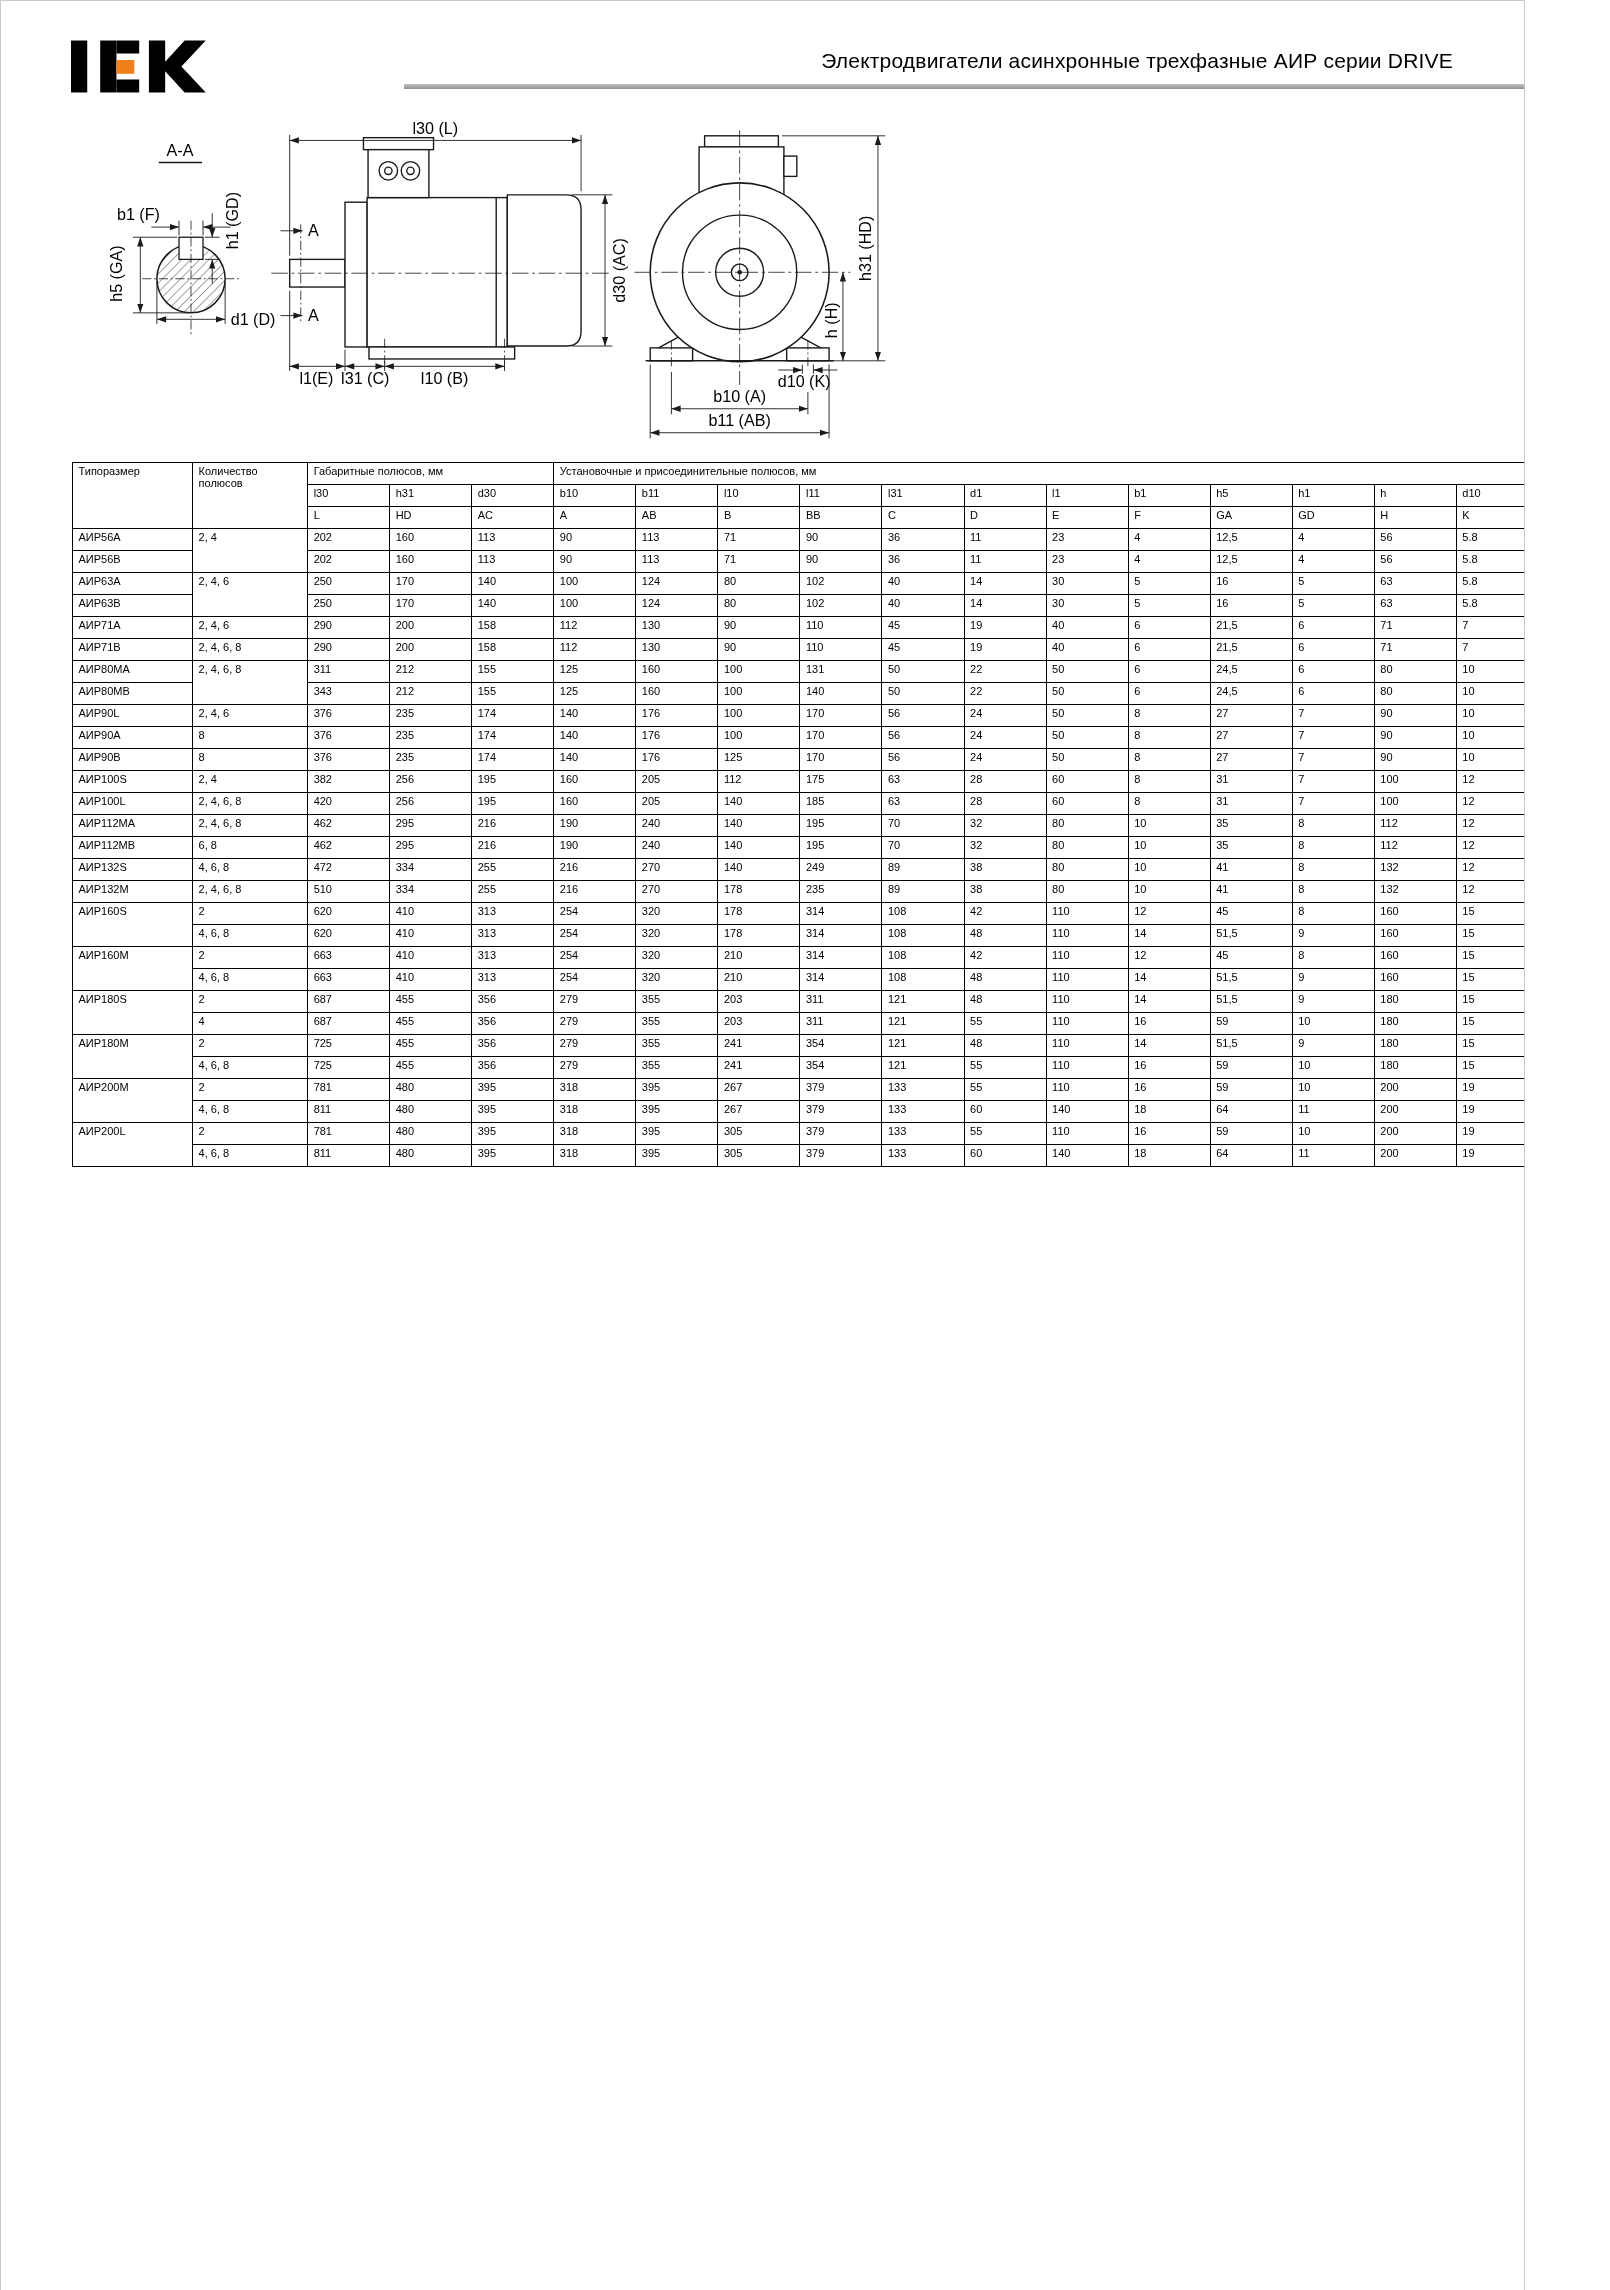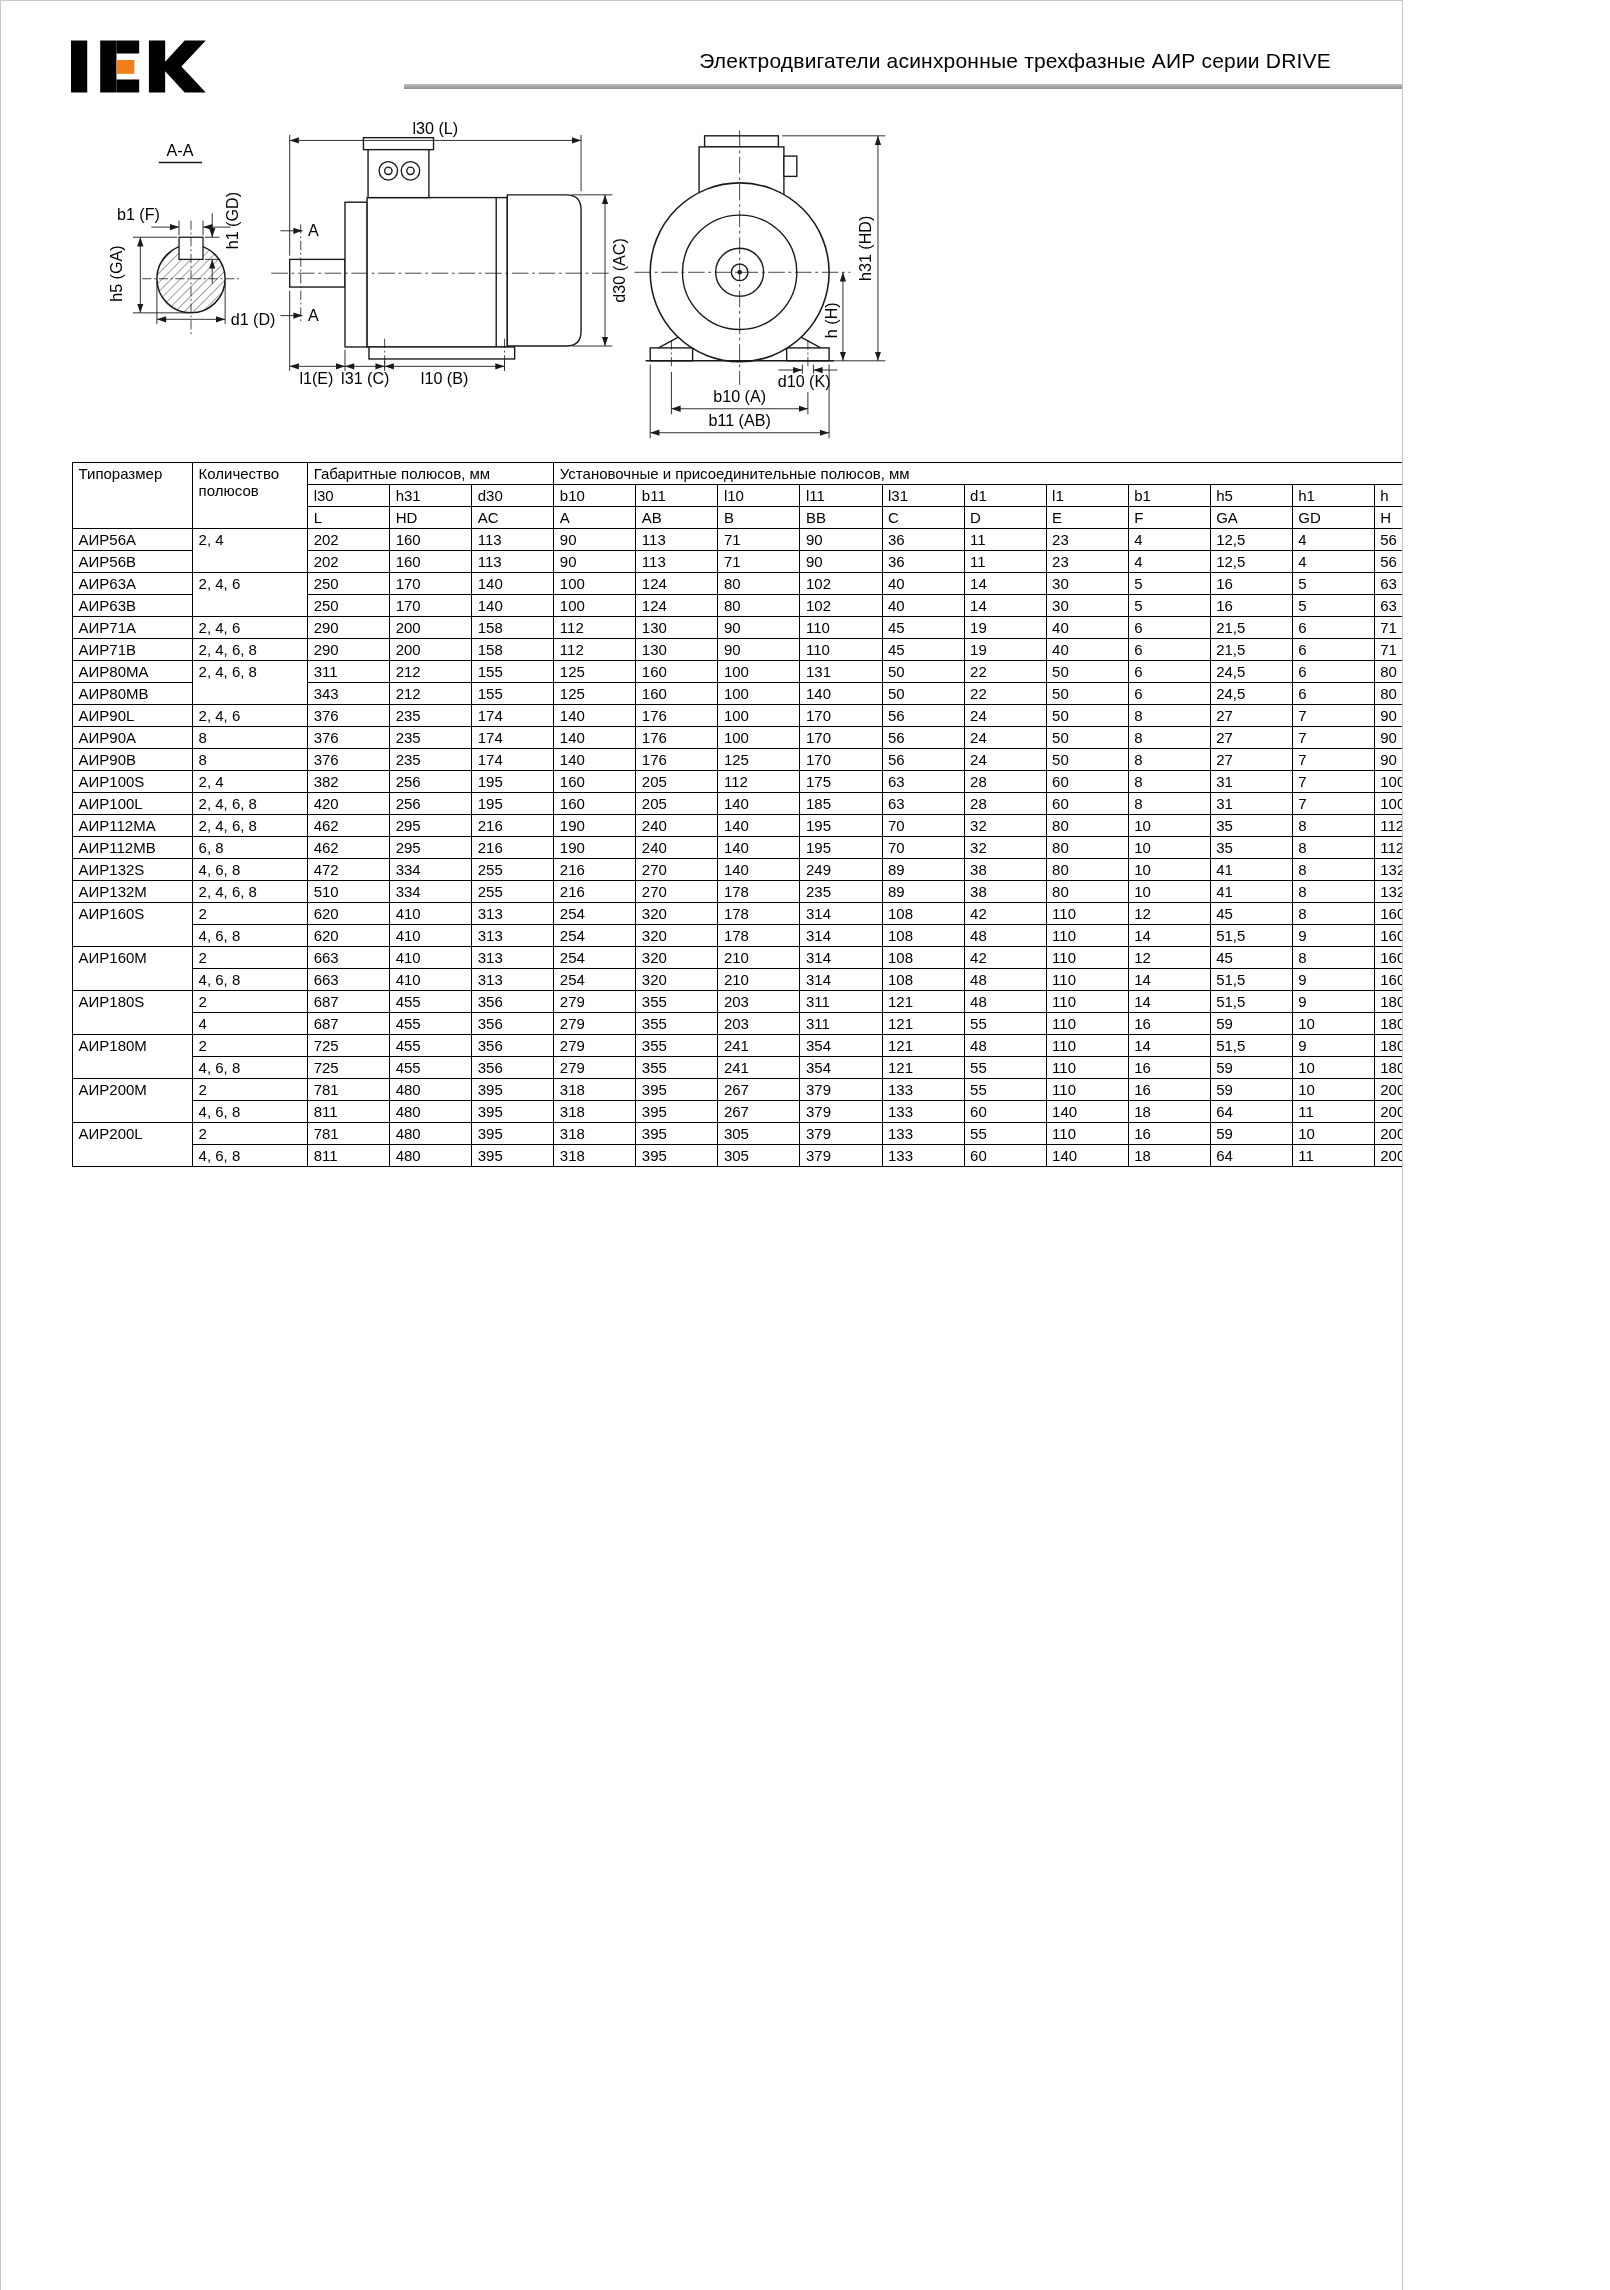--- a/index.html
+++ b/index.html
@@ -1,34 +1,34 @@
 <!DOCTYPE html>
 <html style="font-size:14.8px"><head>
 <meta charset="utf-8">
 <style>
   * { margin:0; padding:0; box-sizing:border-box; }
   html,body { background:#fff; }
   body { width:1611px; height:2291px; font-family:"Liberation Sans", sans-serif; color:#000; }
-  .page { position:relative; width:1403px; height:2291px; background:#fff; border:0.9px solid #c9c9c9; overflow:hidden; }
+  .page { position:relative; width:1525px; height:2291px; background:#fff; border:0.9px solid #c9c9c9; overflow:hidden; }
 
   .logo { position:absolute; left:70px; top:28px; }
   .header-title { position:absolute; right:71px; top:48px; font-size:21px; letter-spacing:0.2px; }
   .header-rule { position:absolute; left:403px; top:83px; width:1136px; height:4.6px;
                  background:linear-gradient(#c2c2c2,#8f8f8f); }
 
   .drawings { position:absolute; left:0; top:109px; }
   .ol  { stroke:#1a1a1a; stroke-width:1.5; fill:none; }
   .olf { stroke:#1a1a1a; stroke-width:1.5; fill:#fff; }
   .dim { stroke:#222; stroke-width:1; fill:none; }
   .cl  { stroke:#222; stroke-width:0.9; stroke-dasharray:18 4 3 4; fill:none; }
   .cl2 { stroke:#222; stroke-width:0.9; stroke-dasharray:10 3 2 3; fill:none; }
   .lbl { font-size:17.5px; fill:#000; font-family:"Liberation Sans", sans-serif; }
 
   .table-wrap { position:absolute; left:71px; top:461px; width:1467px; }
-  table.dim-table { border-collapse:collapse; table-layout:fixed; width:1467px; font-size:15px;
+  table.dim-table { border-collapse:collapse; table-layout:fixed; width:1467px; font-size:11px;
                     border:1.4px solid #000; }
   .dim-table th, .dim-table td { border:0.9px solid #000; padding:1.8px 5.5px; font-weight:400;
                     text-align:left; height:22px; line-height:1.15; overflow:hidden; white-space:nowrap; }
   .dim-table thead th { vertical-align:top; white-space:normal; }
   .dim-table tbody td { vertical-align:top; }
 
   .caption { position:absolute; left:72px; top:1221px; font-size:18.5px; }
 </style>
 </head>
 <body>

